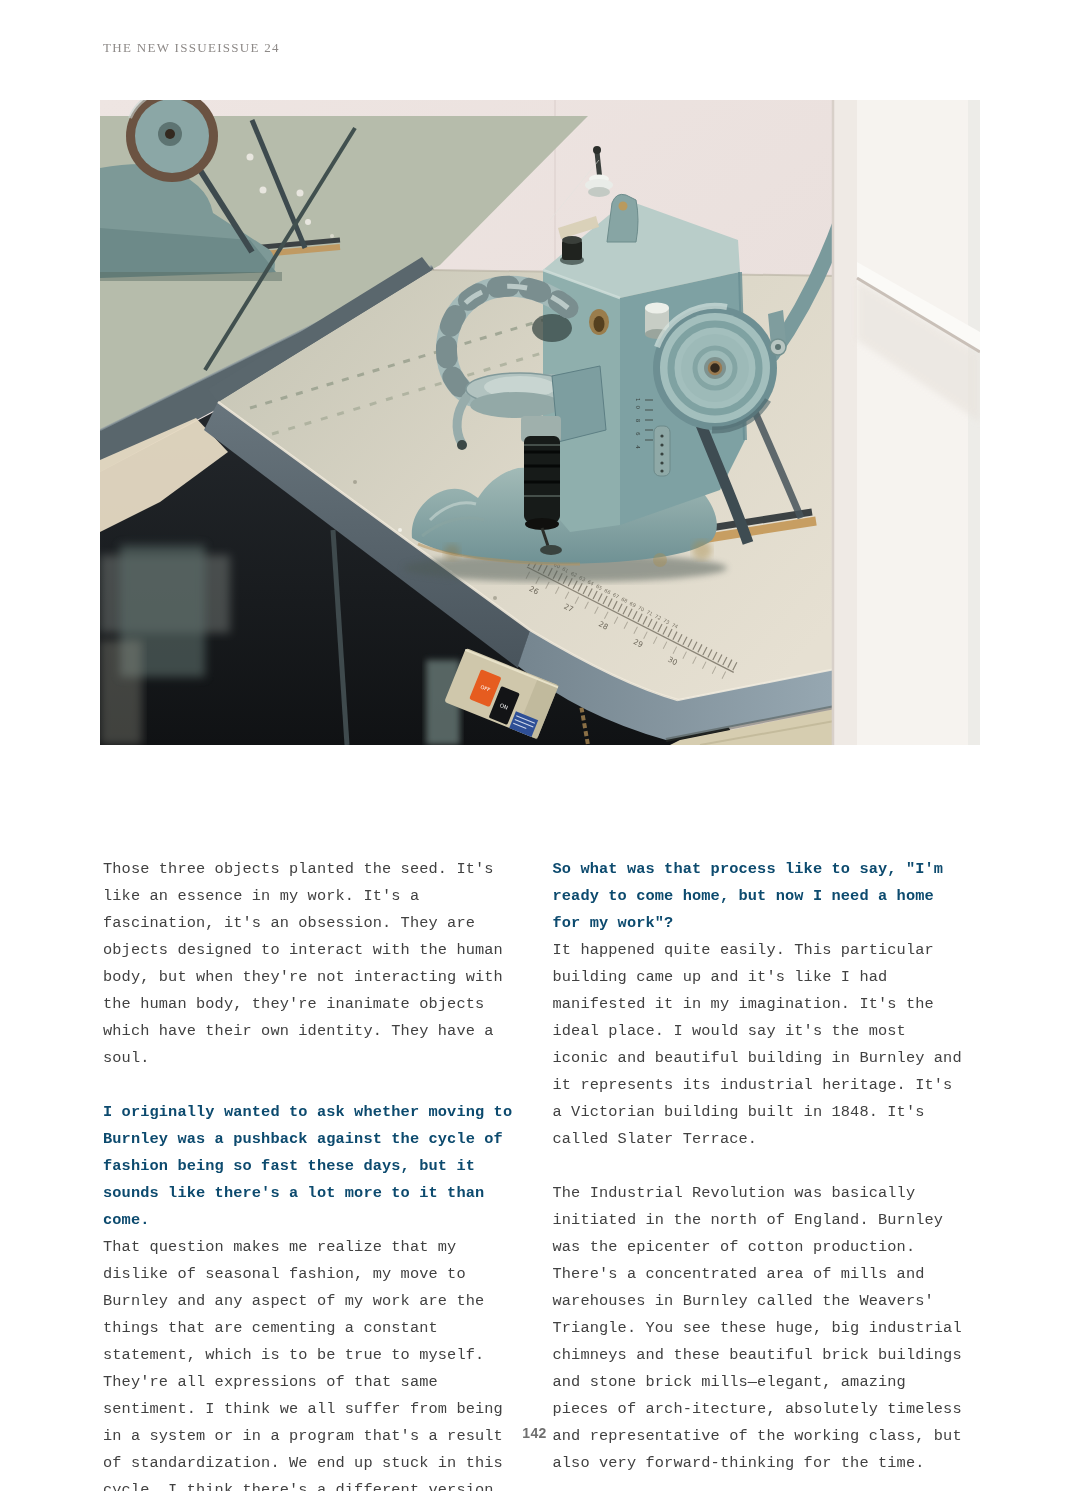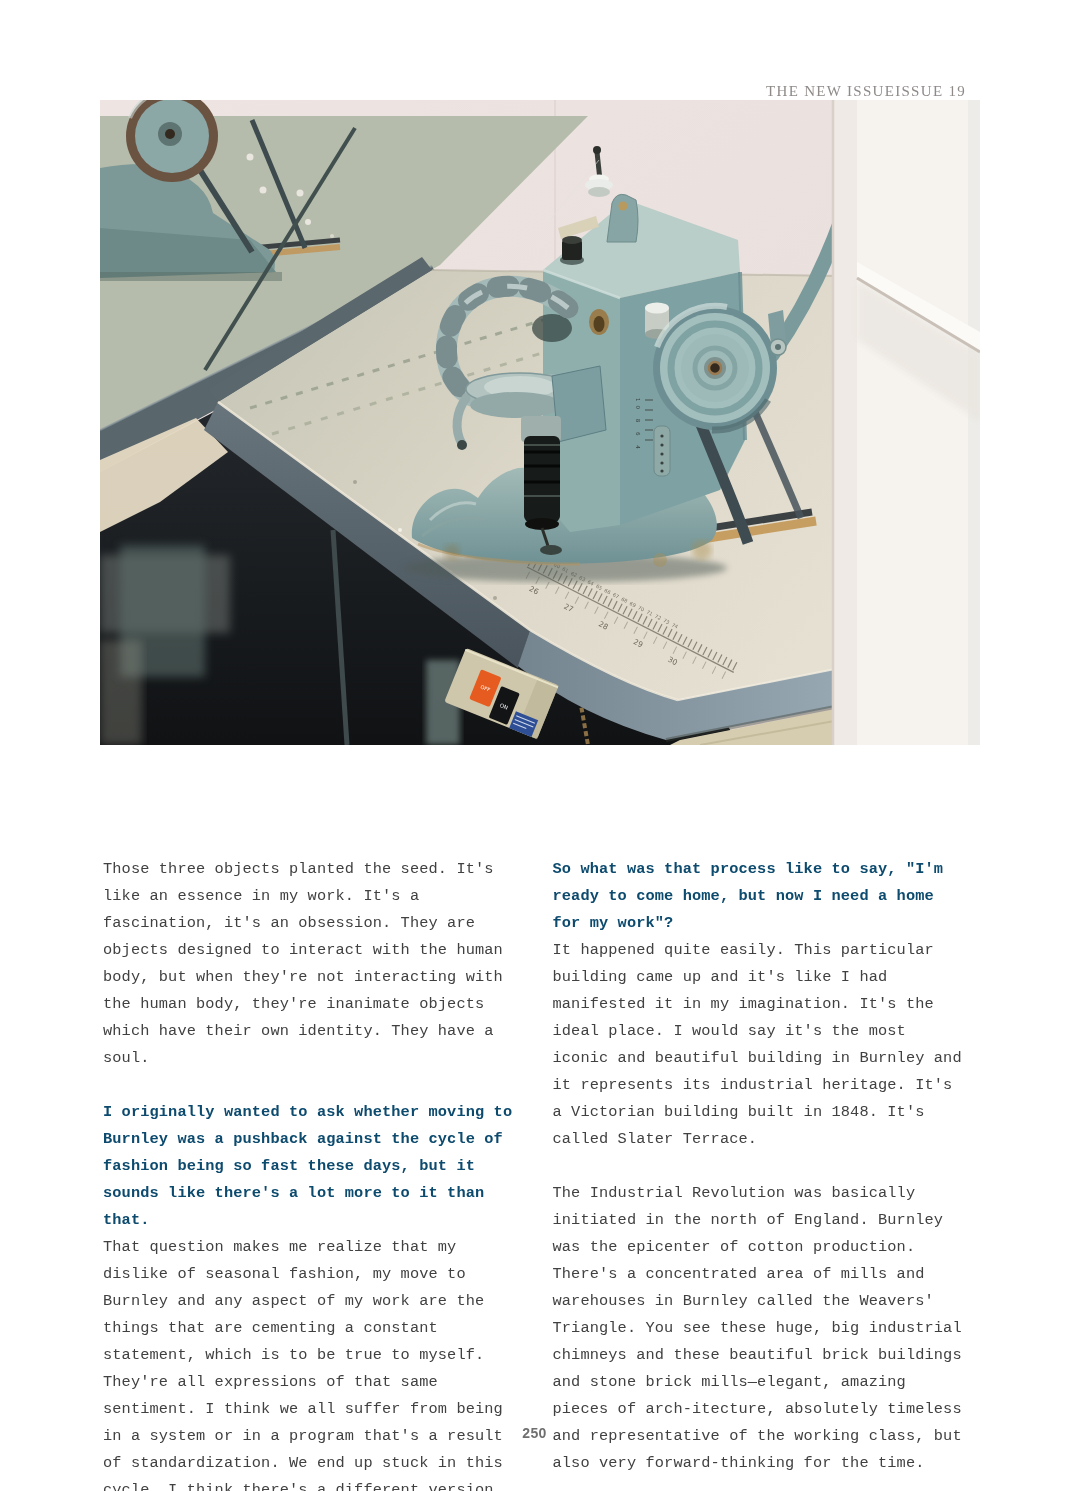--- a/index.html
+++ b/index.html
@@ -1,38 +1,38 @@
 <!DOCTYPE html>
 <html><head>
 <meta charset="utf-8">
 <style>
   html,body{margin:0;padding:0;background:#ffffff;}
   .page{position:relative;width:1087px;height:1491px;background:#ffffff;overflow:hidden;
         font-family:"Liberation Sans",sans-serif;}
   .masthead{position:absolute;top:40px;left:103px;width:863px;display:flex;
-        justify-content:flex-end;font-family:"Liberation Serif",serif;
-        font-size:15px;letter-spacing:1.3px;color:#8e8a88;margin-top:43px;}
+        justify-content:flex-start;font-family:"Liberation Serif",serif;
+        font-size:13px;letter-spacing:1.3px;color:#8e8a88;}
   .photo{position:absolute;left:100px;top:100px;width:880px;height:645px;margin:0;}
   .photo svg{display:block;width:880px;height:645px;}
   .columns{position:absolute;left:103px;top:856px;width:863px;display:flex;gap:36px;}
   .col{width:414px;font-size:15.3px;line-height:27px;color:#414141;letter-spacing:.12px;}
   .col p{margin:0 0 27px 0;font-family:Liberation Mono, monospace;}
   .col strong{color:#0c4a6e;font-weight:bold;}
   .pagenum{position:absolute;top:1425px;left:103px;width:863px;text-align:center;
         font-size:14px;font-weight:bold;color:#6f6f6f;letter-spacing:.4px;}
   text{font-family:"DejaVu Sans",sans-serif;}
 </style>
 </head>
 <body>
 
 <div class="page">
 
   <div class="masthead">
     <span>THE NEW ISSUE</span>
-    <span>ISSUE 19</span>
+    <span>ISSUE 24</span>
   </div>
 
   <figure class="photo">
     <svg viewBox="0 0 880 645" preserveAspectRatio="none">
       <defs>
         <linearGradient id="wallG" x1="0" y1="0" x2="1" y2="1">
           <stop offset="0" stop-color="#eee5e2"></stop>
             <stop offset="1" stop-color="#e7dcd9"></stop>
         </linearGradient>
         <linearGradient id="tableG" x1="0" y1="0.2" x2="1" y2="0.8">
@@ -260,26 +260,26 @@
         <path d="M757,180 L880,254 L880,322 L757,240 Z" fill="#e9e4de" opacity="0.7" filter="url(#b3)"></path>
         <path d="M757,162 L880,232 L880,252 L757,178 Z" fill="#fbfaf7"></path>
         <path d="M757,178 L880,252" stroke="#c9c0b8" stroke-width="3"></path>
       </g>
     </svg>
   </figure>
 
   <main class="columns">
     <div class="col">
       <p><span>Those three objects planted the seed. It's like an essence in my work. It's a fascination, it's an obsession. They are objects designed to interact with the human body, but when they're not interacting with the human body, they're inanimate objects which have their own identity. They have a soul.</span></p>
-      <p><strong>I originally wanted to ask whether moving to Burnley was a pushback against the cycle of fashion being so fast these days, but it sounds like there's a lot more to it than that.</strong><br>
+      <p><strong>I originally wanted to ask whether moving to Burnley was a pushback against the cycle of fashion being so fast these days, but it sounds like there's a lot more to it than come.</strong><br>
          <span>That question makes me realize that my dislike of seasonal fashion, my move to Burnley and any aspect of my work are the things that are cementing a constant statement, which is to be true to myself. They're all expressions of that same sentiment. I think we all suffer from being in a system or in a program that's a result of standardization. We end up stuck in this cycle. I think there's a different version of us inside—the true self, the inner spirit, the inner child—and they're just quietly away in there. The further you get from that truth, the more problems you have.</span></p>
       <p><span>The term “disruptive” becomes relevant. If you feel like doing something disruptive, it's really because you're doing</span></p>
     </div>
     <div class="col">
       <p><strong>So what was that process like to say, "I'm ready to come home, but now I need a home for my work"?</strong><br>
          <span>It happened quite easily. This particular building came up and it's like I had manifested it in my imagination. It's the ideal place. I would say it's the most iconic and beautiful building in Burnley and it represents its industrial heritage. It's a Victorian building built in 1848. It's called Slater Terrace.</span></p>
       <p><span>The Industrial Revolution was basically initiated in the north of England. Burnley was the epicenter of cotton production. There's a concentrated area of mills and warehouses in Burnley called the Weavers' Triangle. You see these huge, big industrial chimneys and these beautiful brick buildings and stone brick mills—elegant, amazing pieces of arch-itecture, absolutely timeless and representative of the working class, but also very forward-thinking for the time.</span></p>
     </div>
   </main>
 
-  <div class="pagenum">250</div>
+  <div class="pagenum">142</div>
 
 </div>
 
 </body></html>

